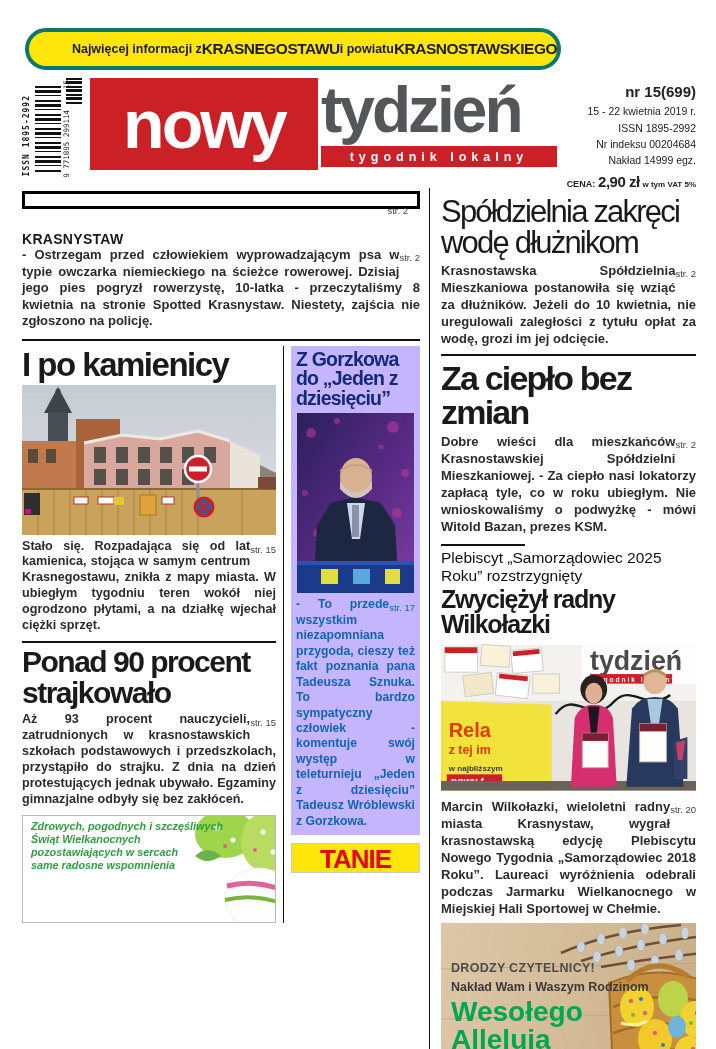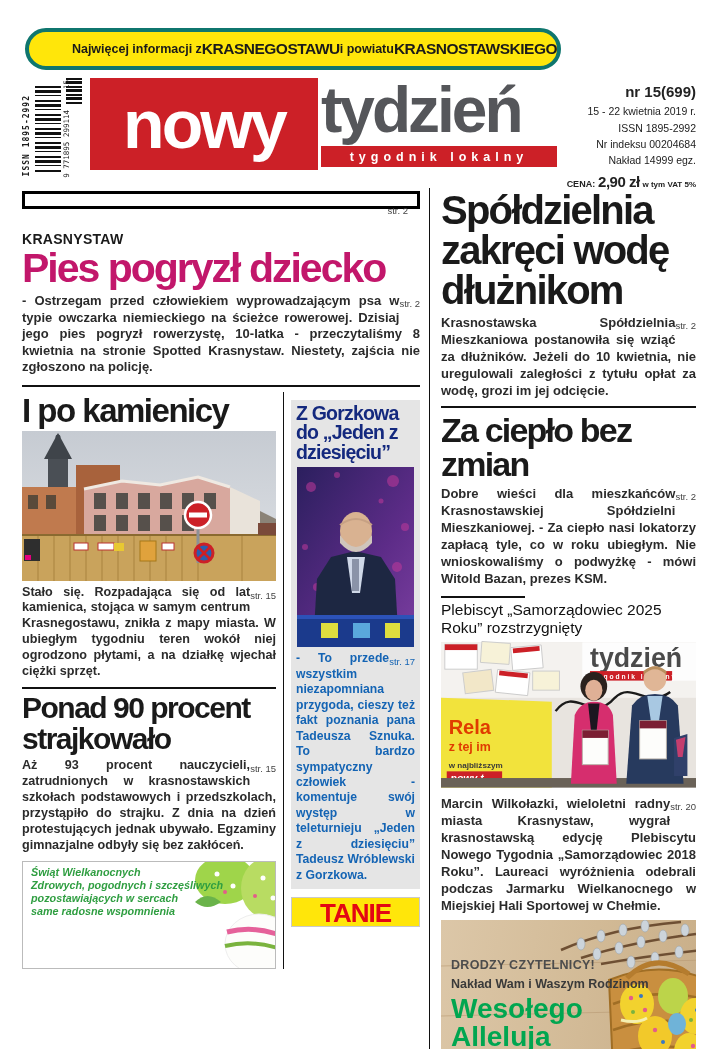--- a/index.html
+++ b/index.html
@@ -73,31 +73,31 @@
 
   .sub-body{font-size:12.6px;font-weight:bold;color:#2b2b2b;text-align:justify;line-height:1.26;}
 
   
   .arno{position:relative;margin-top:7px;border:1px solid #bbb;height:106px;overflow:hidden;background:#fff;}
   .arno-eggs{position:absolute;right:0;top:0;height:100%;}
   .arno-text{position:relative;padding:4px 6px 0 8px;}
   .arno-wish{font-size:10.8px;font-weight:bold;font-style:italic;color:#2f9e41;line-height:1.22;}
 
   
-  .bluebox{background:#e5e5e5;padding:4px 5px 6px;margin-top:8px;}
+  .bluebox{background:#c4b5fd;padding:4px 5px 6px;}
   .hl-quiz{color:#14297e;font-size:19.5px;font-weight:bold;letter-spacing:-0.8px;line-height:1.02;margin-bottom:4px;}
   .quiz-body{font-size:12.2px;font-weight:bold;color:#1464b4;text-align:justify;line-height:1.27;margin-top:4px;}
   .quiz-body .ref{color:#1464b4;}
 
   
   .blachy{margin-top:8px;border:1px solid #c9c9c9;background:#ffe60a;text-align:center;padding-top:3px;}
   .tb-title{color:#e30613;font-size:26px;font-weight:bold;letter-spacing:-1px;line-height:0.95;}
 
   
-  .hl-right{font-size:40px;font-weight:bold;letter-spacing:-1.8px;line-height:1.0;margin:2px 0 5px;}
+  .hl-right{font-size:31px;font-weight:normal;letter-spacing:-1.8px;line-height:1.0;margin:8px 0 5px;}
   .hl-right2{font-size:34px;font-weight:bold;letter-spacing:-1.8px;line-height:1.0;margin:5px 0 5px;}
   .r-body{font-size:13px;font-weight:bold;color:#2b2b2b;text-align:justify;line-height:1.3;}
   .plebiscyt{font-size:15.5px;font-weight:normal;color:#111;line-height:1.15;margin:2px 0 3px;}
   .hl-wilk{font-size:25px;font-weight:bold;letter-spacing:-1.2px;line-height:1.0;margin:2px 0 5px;}
 
   
   .easter{position:relative;margin-top:5px;height:184px;overflow:hidden;
           background:linear-gradient(100deg,#dcc7a8 0%,#d2ba96 55%,#c8ad87 100%);}
   .easter-text{position:relative;z-index:2;padding:38px 0 0 10px;}
   .e1{font-size:12.5px;font-weight:bold;color:#4c4c4c;letter-spacing:0.3px;}
@@ -150,21 +150,20 @@
   <div class="main">
 
     <div class="col-left">
 
       <div class="leadbox body-txt">
         <span class="ref">str. 2</span>
       </div>
 
       <div class="story-pies">
         <div class="kicker">KRASNYSTAW</div>
-        <div class="hl-pink">Pies pogryzł dziecko</div>
         <div class="body-txt">
           <span class="ref">str. 2</span>
           <span>- Ostrzegam przed człowiekiem wyprowadzającym psa w typie owczarka niemieckiego na ścieżce rowerowej. Dzisiaj jego pies pogryzł rowerzystę, 10-latka - przeczytaliśmy 8 kwietnia na stronie Spotted Krasnystaw. Niestety, zajścia nie zgłoszono na policję.</span>
         </div>
       </div>
 
       <div class="subrow">
 
         <div class="subcol-a">
           <div class="hl-black-lg">I po kamienicy</div>
@@ -266,22 +265,22 @@
                   <circle cx="108" cy="16" r="2.5"></circle>
                   <circle cx="118" cy="36" r="2.5"></circle>
                 </g>
               <g fill="#e35d8a">
                   <circle cx="70" cy="30" r="2"></circle>
                   <circle cx="100" cy="34" r="2"></circle>
                 </g>
               <path d="M40 40 Q52 28 66 40 Q52 50 40 40" fill="#6ab34a"></path>
             </svg>
             <div class="arno-text">
+              <div class="arno-wish">Zdrowych, pogodnych i szczęśliwych</div>
               <div class="arno-wish">Świąt Wielkanocnych</div>
-              <div class="arno-wish">Zdrowych, pogodnych i szczęśliwych</div>
               <div class="arno-wish">pozostawiających w sercach</div>
               <div class="arno-wish">same radosne wspomnienia</div>
 
             </div>
 
           </div>
         </div>
 
         <div class="subcol-b">
           <div class="bluebox">
@@ -343,20 +342,21 @@
 
       <hr class="rule2">
       <div class="hl-right2">Za ciepło bez zmian</div>
       <div class="r-body">
         <span class="ref">str. 2</span>
         <span>Dobre wieści dla mieszkańców Krasnostawskiej Spółdzielni Mieszkaniowej. - Za ciepło nasi lokatorzy zapłacą tyle, co w roku ubiegłym. Nie wnioskowaliśmy o podwyżkę - mówi Witold Bazan, prezes KSM.</span>
       </div>
 
       <hr class="rule2-short">
       <div class="plebiscyt">Plebiscyt „Samorządowiec 2025 Roku” rozstrzygnięty</div>
+      <div class="hl-wilk">Zwyciężył radny Wilkołazki</div>
 
       <svg class="photo" viewBox="0 0 267 152" width="267" height="152">
         <rect width="267" height="152" fill="#e8e4df"></rect>
         <rect x="0" y="0" width="267" height="58" fill="#f4f2ef"></rect>
         <g>
           <rect x="4" y="2" width="34" height="26" fill="#fff" stroke="#ccc"></rect>
             <rect x="4" y="2" width="34" height="6" fill="#cc2027"></rect>
           <rect x="42" y="0" width="30" height="22" fill="#f7f2d8" stroke="#ccc" transform="rotate(4 57 11)"></rect>
           <rect x="74" y="4" width="32" height="24" fill="#fff" stroke="#ccc" transform="rotate(-5 90 16)"></rect>
             <rect x="76" y="5" width="28" height="5" fill="#cc2027" transform="rotate(-5 90 16)"></rect>

